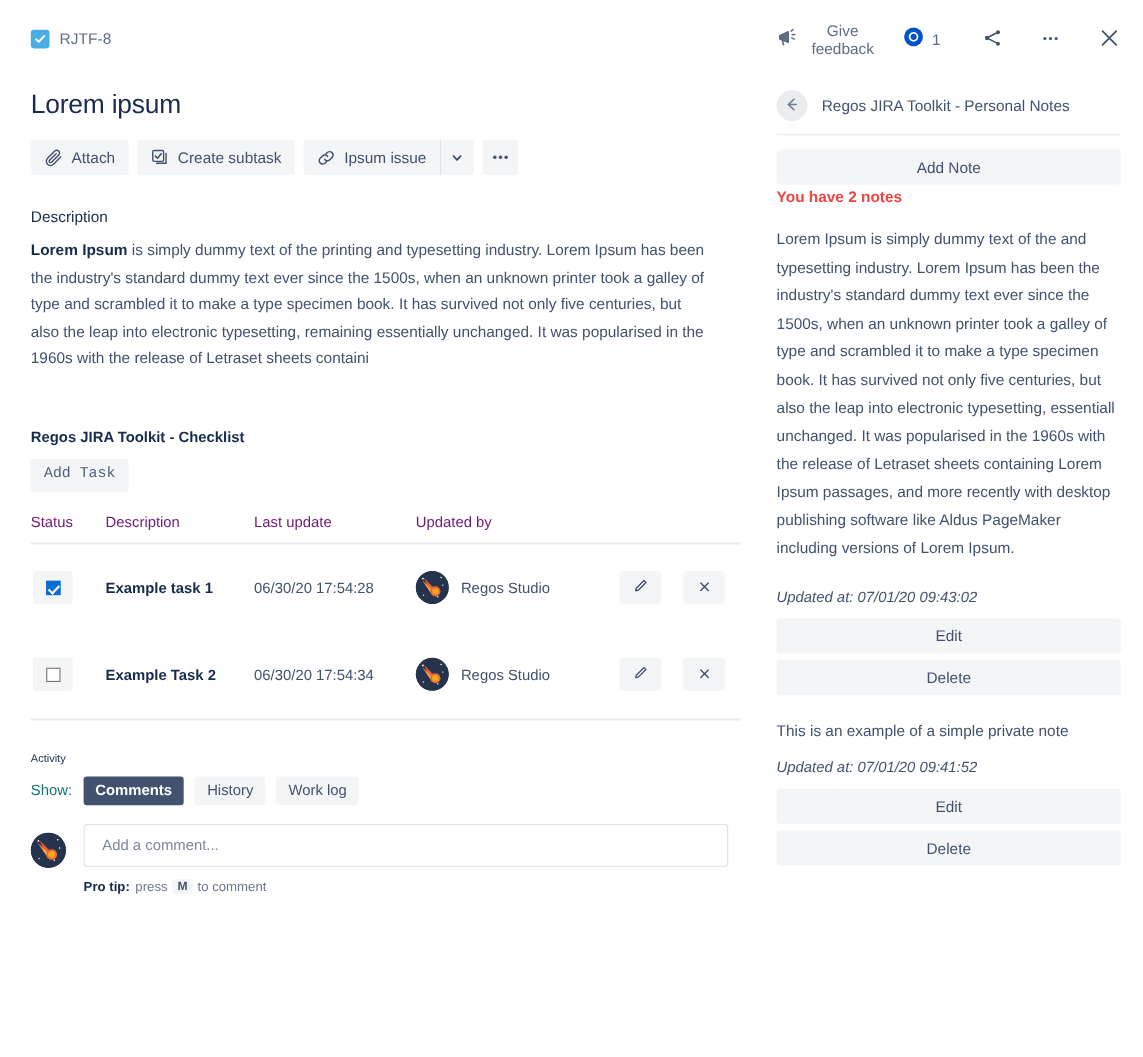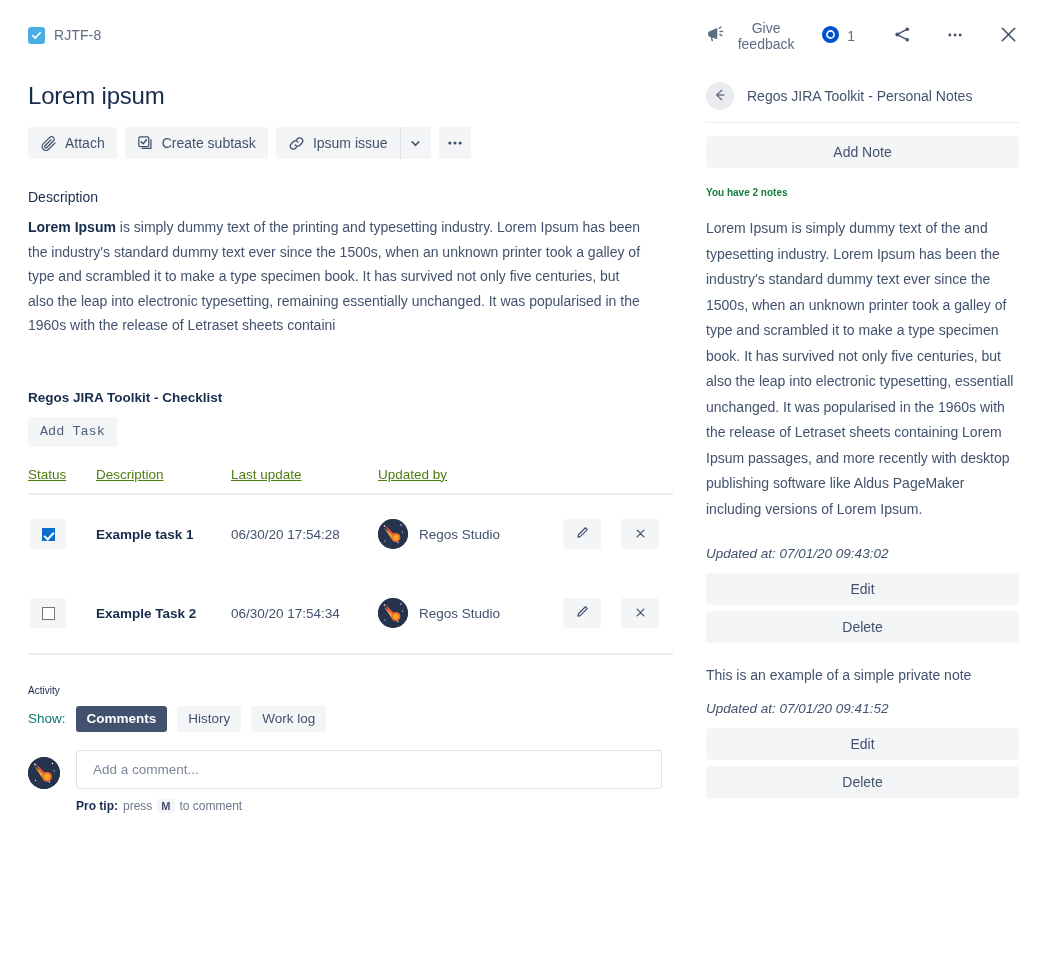--- a/index.html
+++ b/index.html
@@ -138,24 +138,23 @@
   .checklist-table {
     margin-top: 20px;
     width: 645px;
     border-collapse: collapse;
     table-layout: fixed;
   }
   .checklist-table thead th {
     text-align: left;
     font-size: 13.5px;
     font-weight: 400;
-    color: #4d7c0f;
+    color: #701a75;
     padding: 0 0 11px 0;
     border-bottom: 2px solid #ebecf0;
-    text-decoration: underline;
   }
   .col-status { width: 68px; }
   .col-desc { width: 135px; }
   .col-last { width: 147px; }
   .col-by { width: 185px; }
   .col-a1 { width: 58px; }
   .col-a2 { width: 52px; }
 
   .checklist-table tbody td {
     padding: 0;
@@ -261,21 +260,21 @@
   }
   .pill.active {
     background: #42526e;
     color: #ffffff;
     font-weight: 700;
   }
 
   .comment-row {
     margin-top: 17px;
     display: flex;
-    align-items: flex-end;
+    align-items: center;
     gap: 16px;
   }
   .comment-avatar { width: 32px; height: 32px; margin-top: 8px; }
   .comment-box {
     flex: 1 1 auto;
     max-width: 599px;
     height: 39px;
     border: 1px solid #dfe1e6;
     border-radius: 3px;
     background: #fff;
@@ -387,24 +386,24 @@
     background: #f4f5f7;
     color: #42526e;
     font-size: 14px;
     font-family: inherit;
     cursor: pointer;
     text-align: center;
   }
   .add-note-btn { margin-top: 13px; }
 
   .notes-count {
-    margin-top: 19px;
-    font-size: 10px;
+    margin-top: 3px;
+    font-size: 14px;
     font-weight: 700;
-    color: #15803d;
+    color: #ef4444;
   }
   .note-body {
     margin-top: 18px;
     font-size: 14px;
     line-height: 25.5px;
     color: #42526e;
   }
   .note-updated {
     margin-top: 24px;
     font-size: 13.5px;

